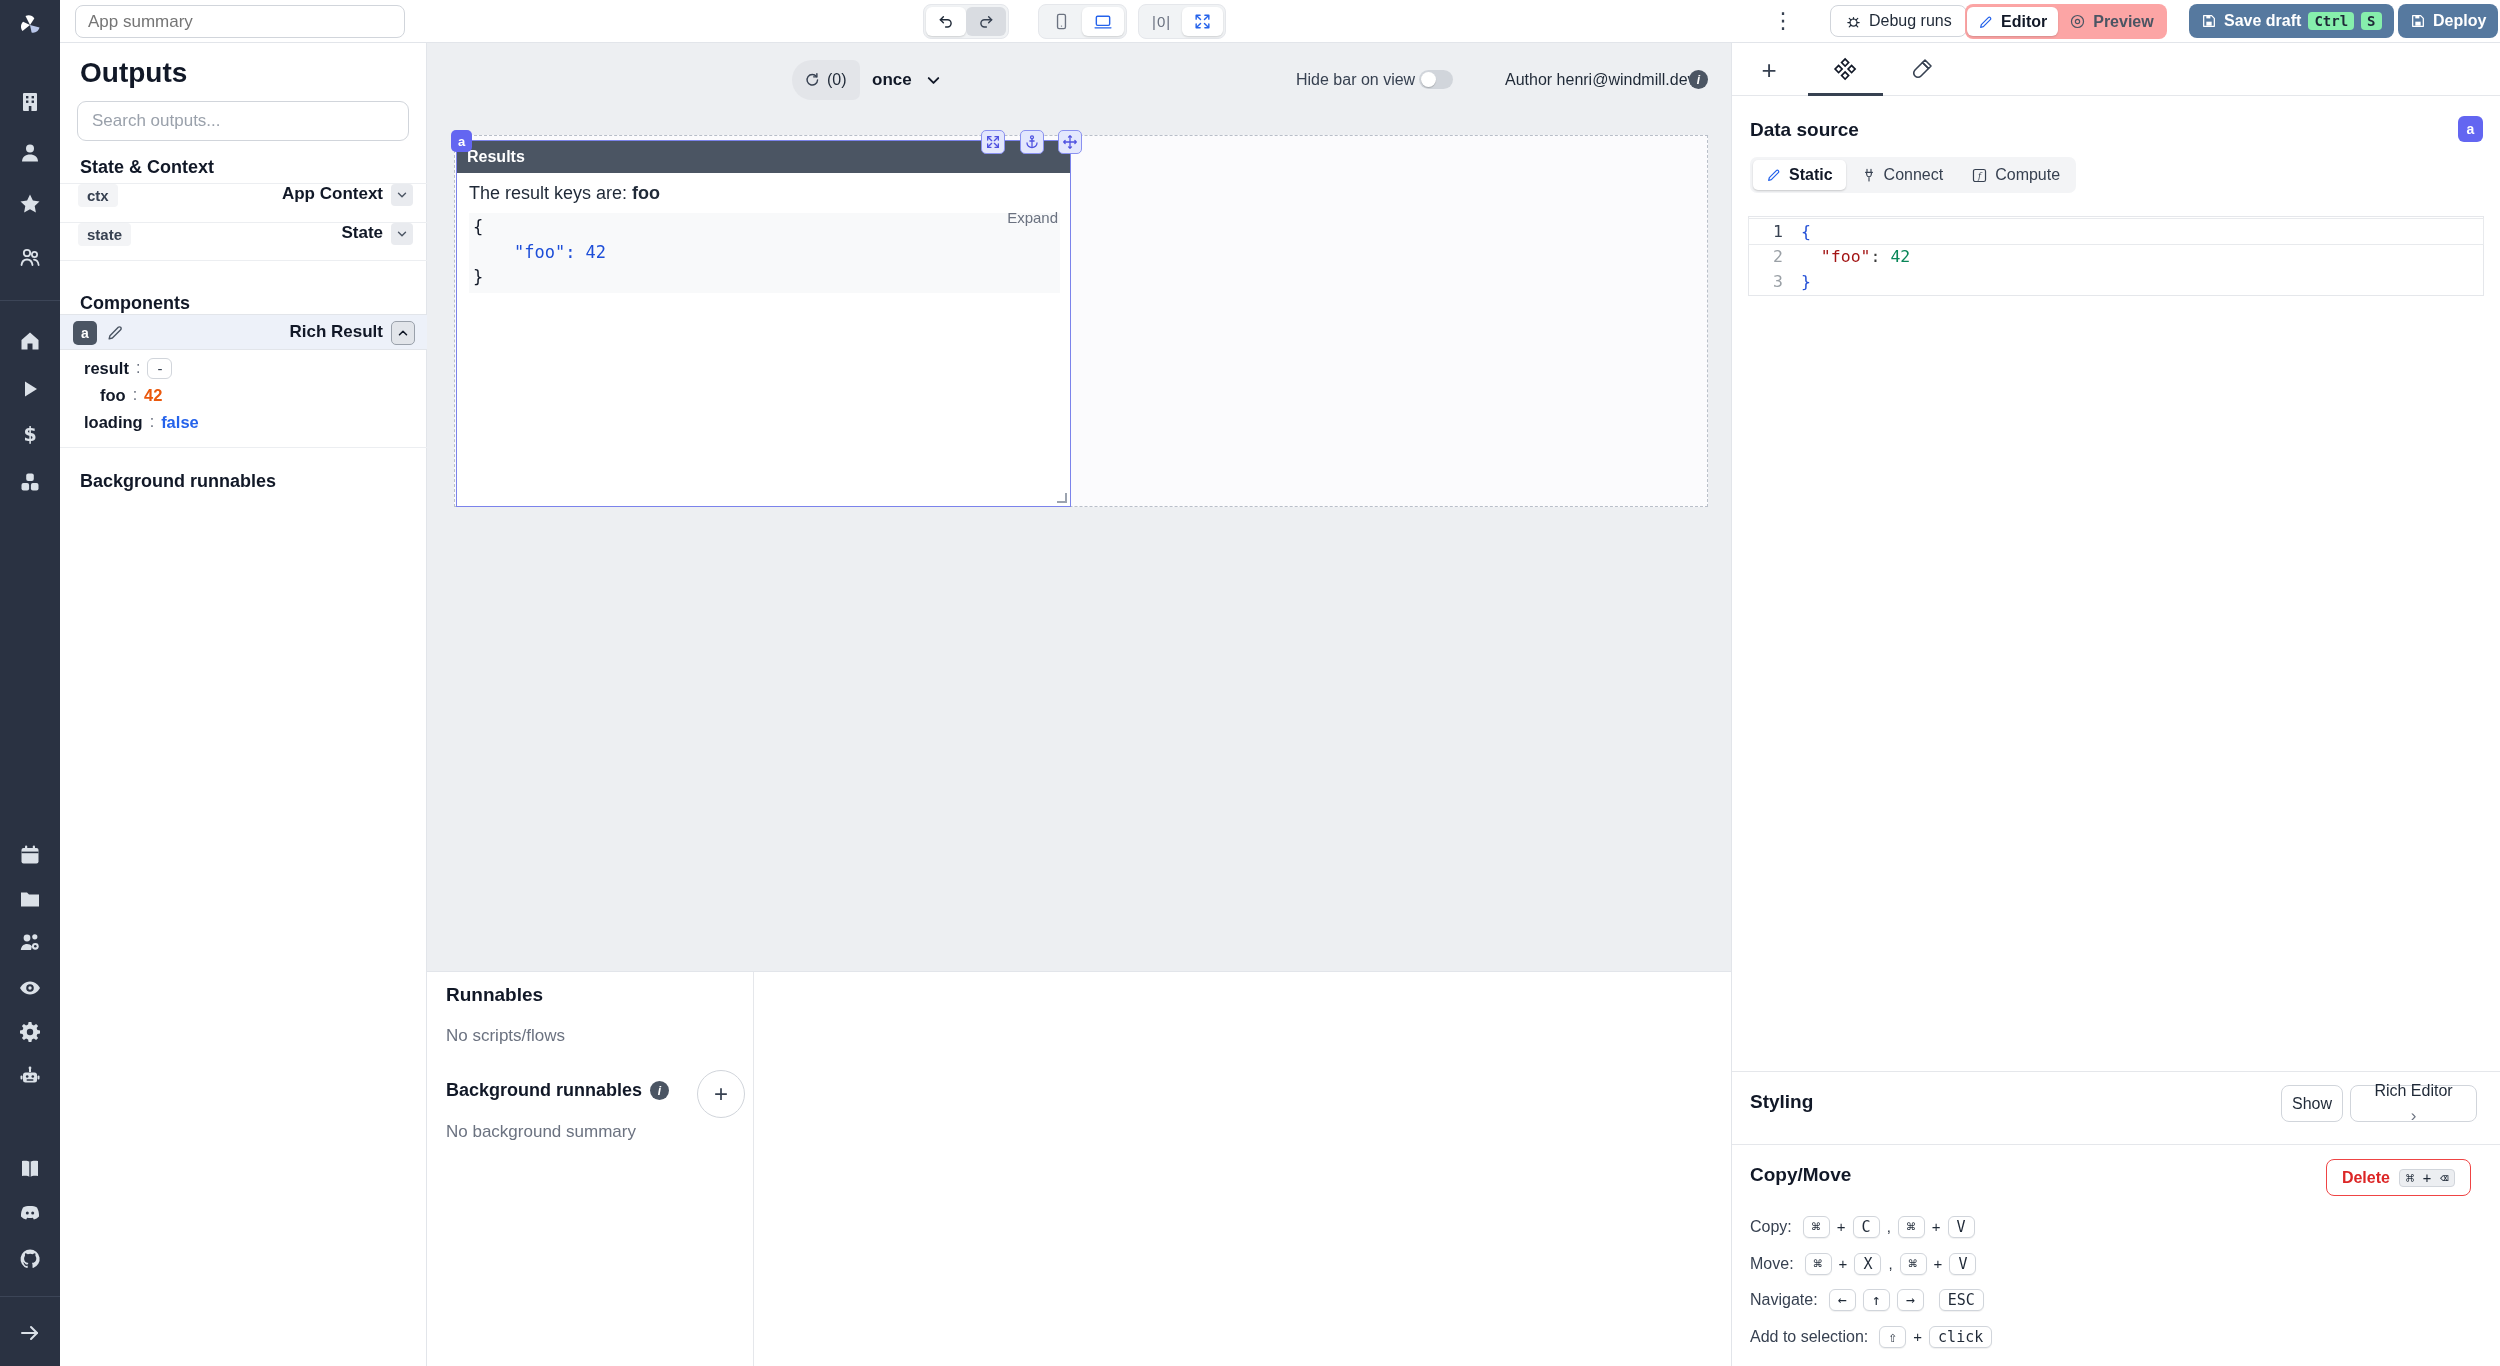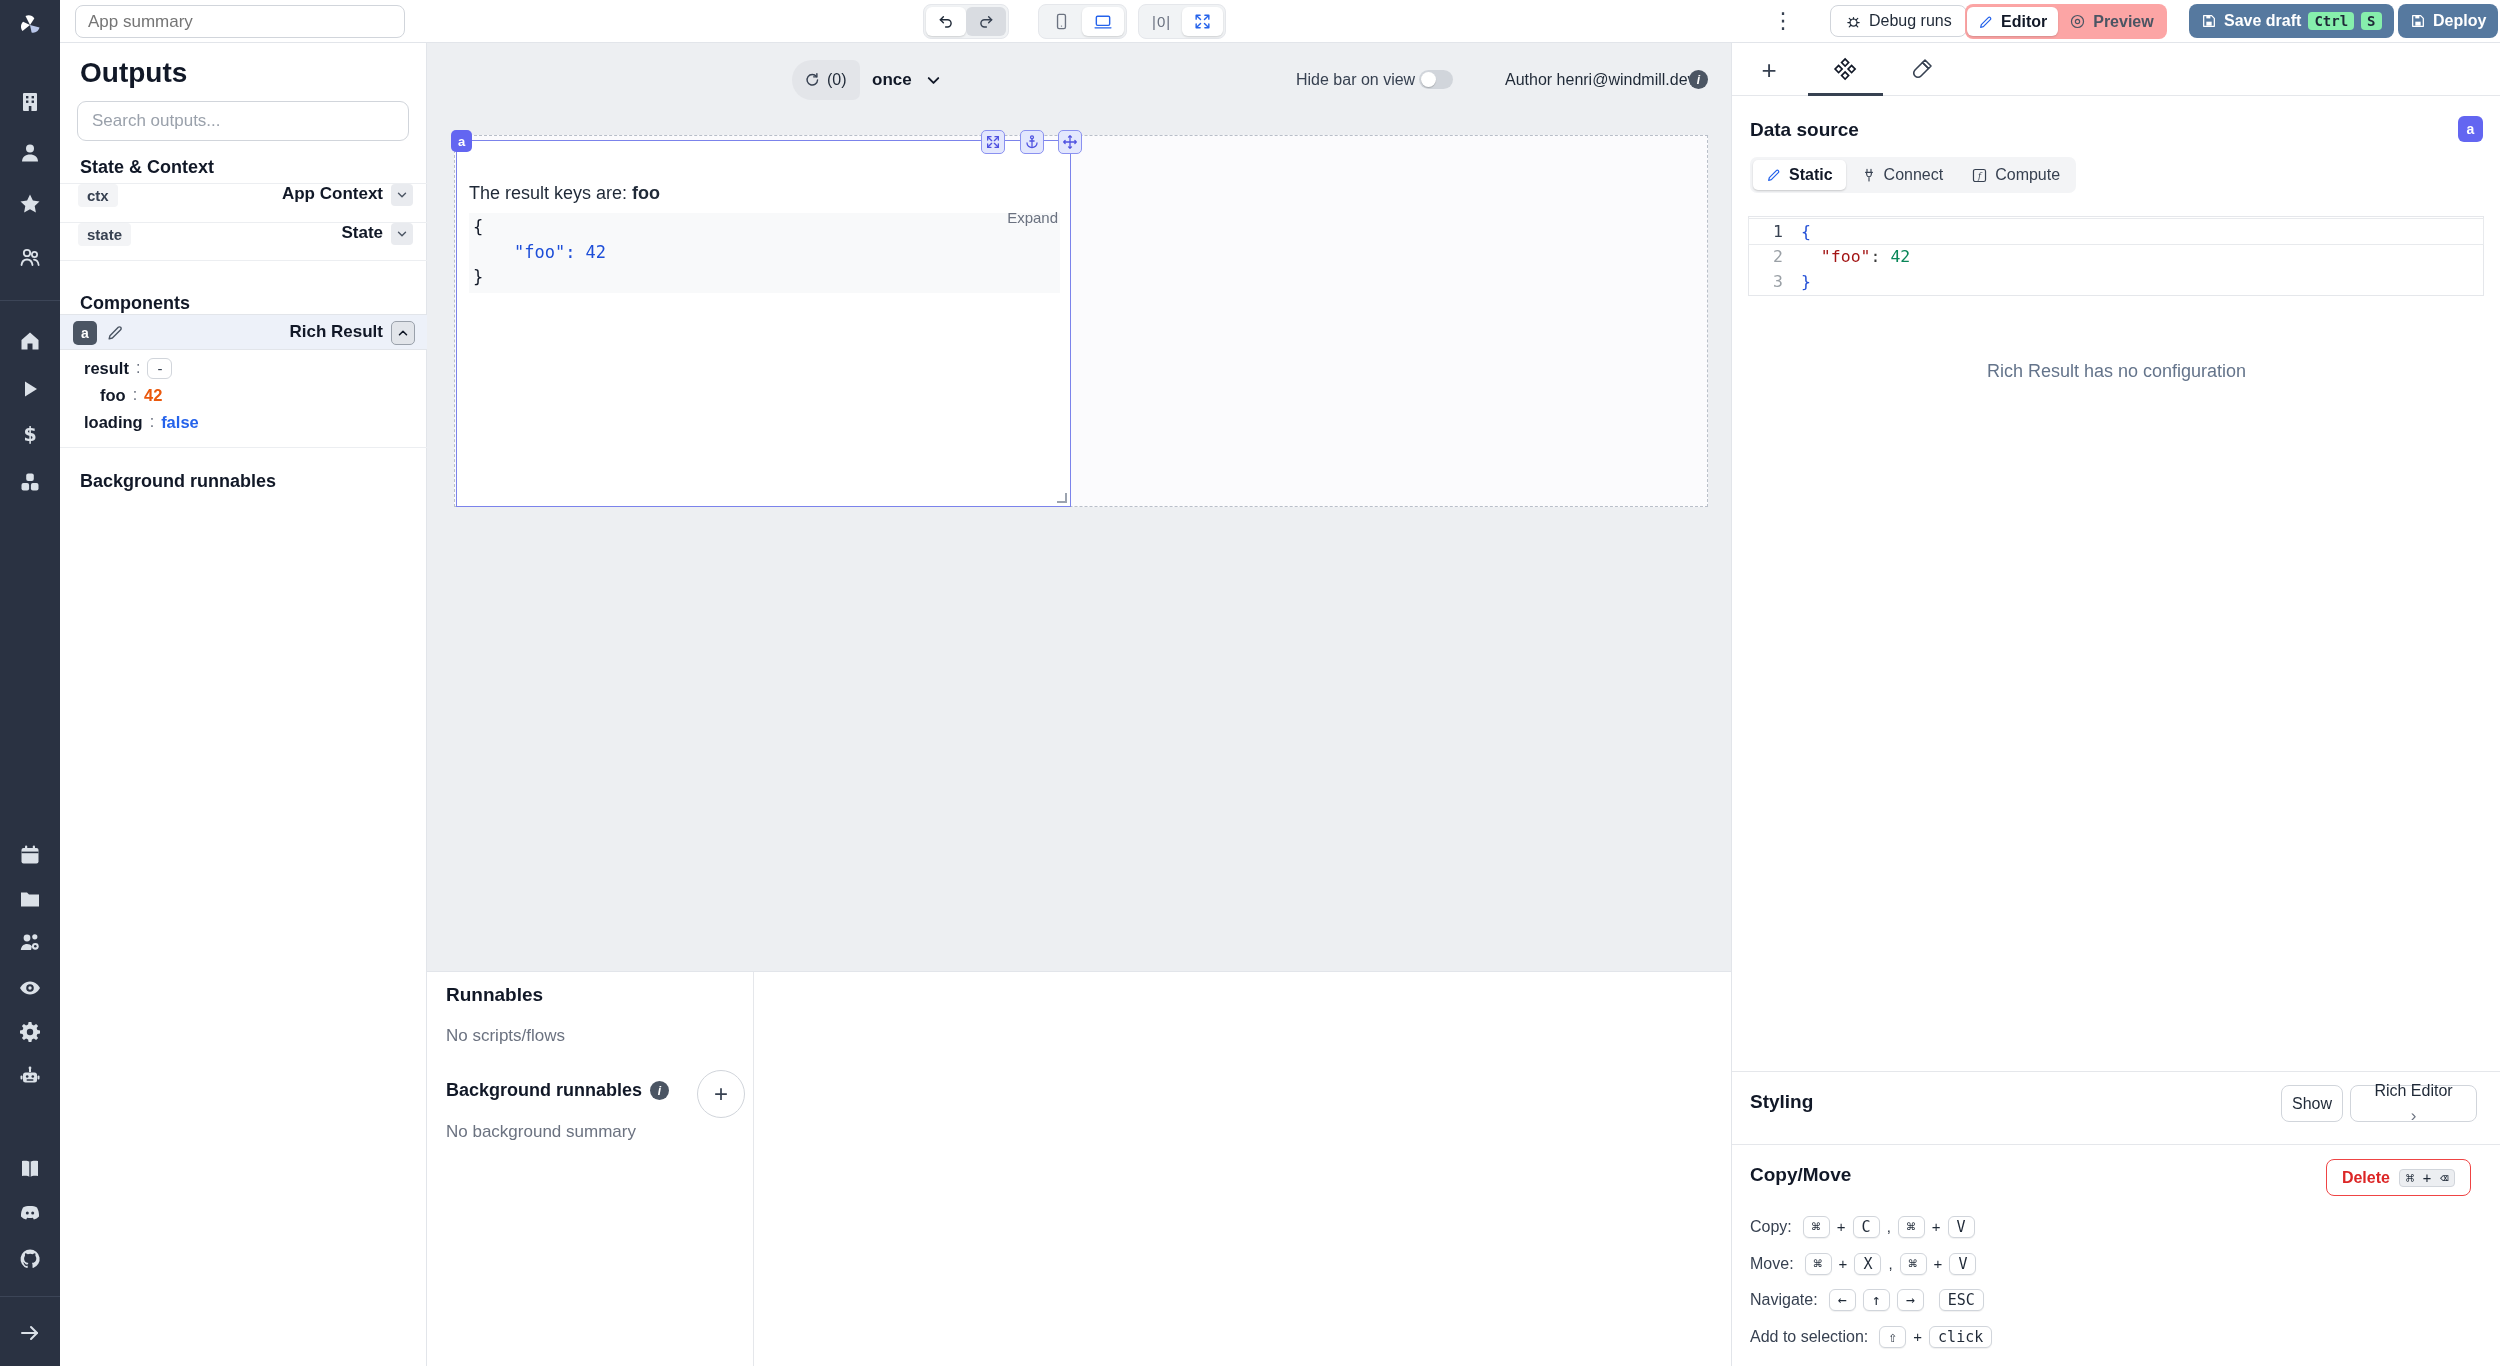--- a/index.html
+++ b/index.html
@@ -445,20 +445,23 @@
           <circle cx="12" cy="5" r="2.2"></circle>
           <path d="M12 7.2V20M8.8 10.5h6.4"></path>
           <path d="M4.5 13.5a7.5 6.8 0 0 0 15 0"></path>
         </svg>
     </div>
     <div class="cardbtn" style="left:601px">
       <svg viewBox="0 0 24 24" fill="none" stroke="currentColor" stroke-width="1.9" stroke-linecap="round" stroke-linejoin="round">
           <path d="M12 2.5v19M2.5 12h19M12 2.5L9.8 4.7M12 2.5l2.2 2.2M12 21.5l-2.2-2.2M12 21.5l2.2-2.2M2.5 12l2.2-2.2M2.5 12l2.2 2.2M21.5 12l-2.2-2.2M21.5 12l-2.2 2.2"></path>
         </svg>
     </div>
+    <div id="cardheader">
+        <span>Results</span>
+      </div>
     <div class="abs" style="left:12px; top:42px; font-size:18px; color:#1f2937;">
       <span>The result keys are: </span><b>foo</b>
     </div>
     <div class="abs" style="right:12px; top:68px; font-size:15px; color:#6b7280; cursor:pointer; z-index:2;">Expand</div>
     <div id="jsonblock"><span style="color:#111827">{</span>
 <span style="color:#1d4ed8">    "foo"</span><span style="color:#1d4ed8">:</span><span style="color:#1d4ed8"> 42</span>
 <span style="color:#111827">}</span></div>
     <div id="resize-handle"></div>
   </div>
 
@@ -540,21 +543,20 @@
     <div class="cl" style="top:27px;">
       <span class="ln">2</span>
       <span class="ct"><span class="tok-key">  "foo"</span><span style="color:#3b3b3b">:</span><span class="tok-num"> 42</span></span>
     </div>
     <div class="cl" style="top:52px;">
       <span class="ln">3</span>
       <span class="ct tok-brace">}</span>
     </div>
   </div>
 
-  <div class="abs" style="left:0; top:318px; width:769px; text-align:center; font-size:18px; color:#64748b;">Rich Result has no configuration</div>
 
   <div class="pdiv" style="top:1028px;"></div>
   <div class="abs" style="left:18px; top:1048px; font-size:19px; font-weight:bold;">Styling</div>
   <div class="pbtn" style="left:549px; top:1042px; width:62px; height:37px;">
       <span>Show</span>
     </div>
   <div class="pbtn" style="left:618px; top:1042px; width:127px; height:37px;flex-direction:column;">
     <span>Rich Editor</span>
     <span style="color:#6b7280; font-size:17px;">›</span>
   </div>

